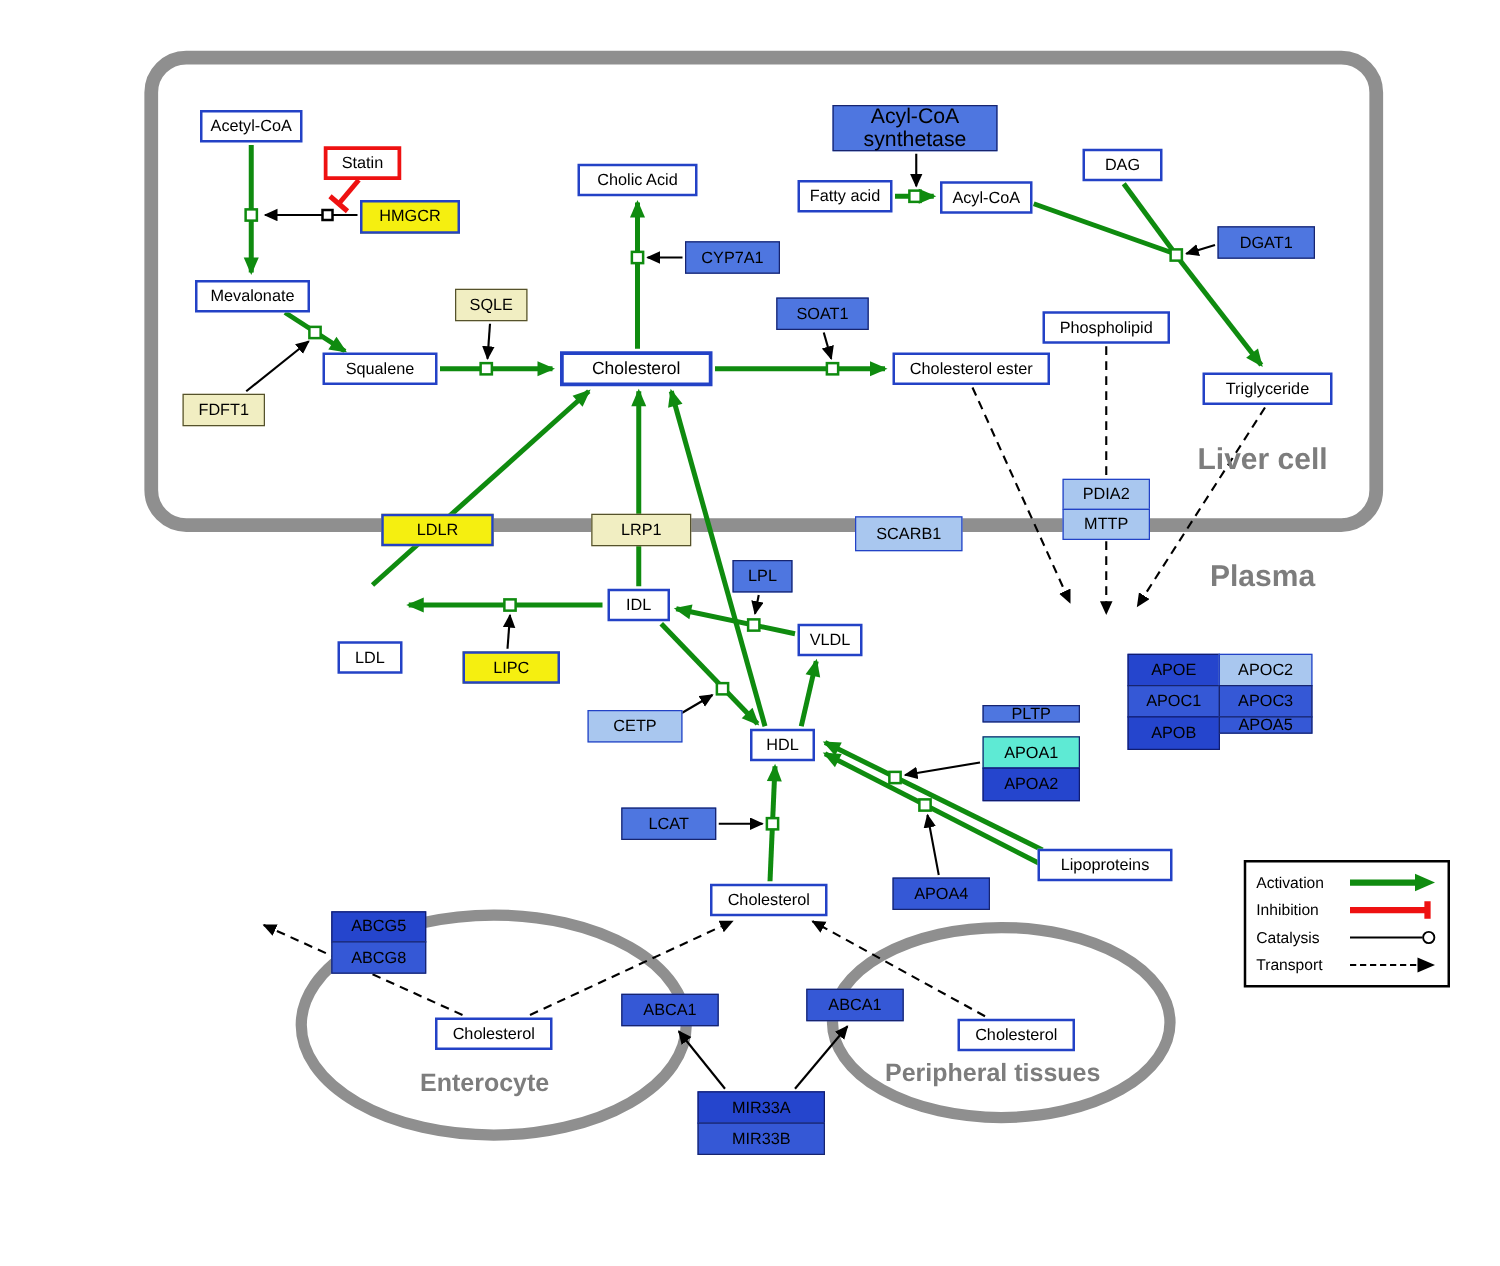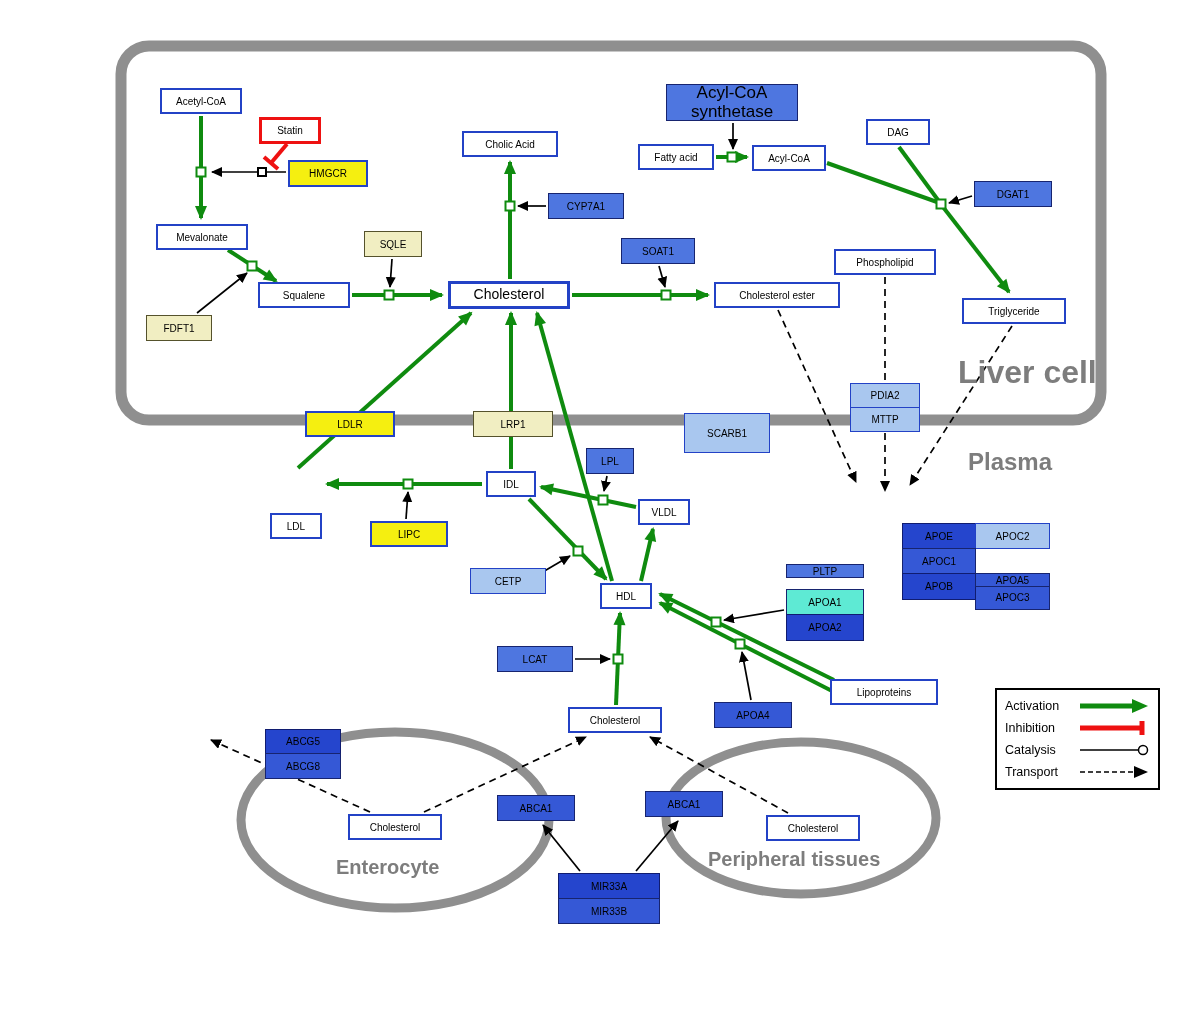--- a/index.html
+++ b/index.html
@@ -1,20 +1,20 @@
 <!DOCTYPE html>
 <html><head>
 <meta charset="utf-8">
 <style>
   html,body{margin:0;padding:0;background:#ffffff;}
   .stage{position:relative;width:1200px;height:1013px;background:#fff;
          font-family:"Liberation Sans",sans-serif;overflow:hidden;}
   svg.edges{position:absolute;left:0;top:0;z-index:1;}
   .node{position:absolute;box-sizing:border-box;display:flex;align-items:center;
-        justify-content:center;text-align:center;font-size:10px;line-height:1.1;
+        justify-content:center;text-align:center;font-size:13px;line-height:1.1;
         color:#000;background:#fff;z-index:2;}
   .m{border:2px solid #2342c6;}
   .m-thick{border:3px solid #2342c6;font-size:14px;}
   .statin{border:3px solid #ee1111;}
   .g-yellow{background:#f5ef10;border:2px solid #2342c6;}
   .g-pale{background:#f1eec2;border:1.5px solid #55522c;}
   .g-med{background:#4e76e0;border:1.5px solid #17246f;}
   .g-light{background:#a9c7ef;border:1.5px solid #2342c6;}
   .g-lighter{background:#5eead4;border:1.5px solid #17246f;}
   .g-mdark{background:#3558d6;border:1.5px solid #17246f;}
@@ -114,21 +114,21 @@
       <rect x="598.5" y="495.5" width="9" height="9"></rect>
       <rect x="403.5" y="479.5" width="9" height="9"></rect>
       <rect x="573.5" y="546.5" width="9" height="9"></rect>
       <rect x="613.5" y="654.5" width="9" height="9"></rect>
       <rect x="711.5" y="617.5" width="9" height="9"></rect>
       <rect x="735.5" y="639.5" width="9" height="9"></rect>
       <rect x="258" y="168" width="8" height="8" stroke="#000"></rect>
     </g>
   </svg>
 
-  <div class="comp-label" style="left:958px;top:354px;font-size:32px;">Liver cell</div>
+  <div class="comp-label" style="left:958px;top:354px;font-size:24px;">Liver cell</div>
   <div class="comp-label" style="left:968px;top:448px;font-size:24px;">Plasma</div>
   <div class="comp-label" style="left:336px;top:856px;font-size:20px;">Enterocyte</div>
   <div class="comp-label" style="left:708px;top:848px;font-size:20px;">Peripheral tissues</div>
 
   <div class="node m" style="left:160px;top:88px;width:82px;height:26px;">Acetyl-CoA</div>
   <div class="node statin" style="left:259px;top:117px;width:62px;height:27px;">Statin</div>
   <div class="node g-yellow" style="left:288px;top:160px;width:80px;height:27px;">HMGCR</div>
   <div class="node m" style="left:156px;top:224px;width:92px;height:26px;">Mevalonate</div>
   <div class="node g-pale" style="left:364px;top:231px;width:58px;height:26px;">SQLE</div>
   <div class="node g-pale" style="left:146px;top:315px;width:66px;height:26px;">FDFT1</div>
@@ -143,36 +143,36 @@
   <div class="node m" style="left:752px;top:145px;width:74px;height:26px;">Acyl-CoA</div>
   <div class="node m" style="left:866px;top:119px;width:64px;height:26px;">DAG</div>
   <div class="node g-med" style="left:974px;top:181px;width:78px;height:26px;">DGAT1</div>
   <div class="node m" style="left:834px;top:249px;width:102px;height:26px;">Phospholipid</div>
   <div class="node m" style="left:962px;top:298px;width:104px;height:26px;">Triglyceride</div>
 
   <div class="node g-light" style="left:850px;top:383px;width:70px;height:25px;">PDIA2</div>
   <div class="node g-light" style="left:850px;top:407px;width:70px;height:25px;">MTTP</div>
   <div class="node g-yellow" style="left:305px;top:411px;width:90px;height:26px;">LDLR</div>
   <div class="node g-pale" style="left:473px;top:411px;width:80px;height:26px;">LRP1</div>
-  <div class="node g-light" style="left:684px;top:413px;width:86px;height:40px;">SCARB1</div>
+  <div class="node g-light" style="left:684px;top:413px;width:86px;height:28px;">SCARB1</div>
 
   <div class="node m" style="left:270px;top:470px;width:52px;height:26px;margin-top:43px;">LDL</div>
   <div class="node m" style="left:486px;top:471px;width:50px;height:26px;">IDL</div>
   <div class="node g-med" style="left:586px;top:448px;width:48px;height:26px;">LPL</div>
   <div class="node m" style="left:638px;top:499px;width:52px;height:26px;">VLDL</div>
   <div class="node g-yellow" style="left:370px;top:521px;width:78px;height:26px;">LIPC</div>
   <div class="node g-light" style="left:470px;top:568px;width:76px;height:26px;">CETP</div>
   <div class="node m" style="left:600px;top:583px;width:52px;height:26px;">HDL</div>
   <div class="node g-med" style="left:786px;top:564px;width:78px;height:14px;">PLTP</div>
   <div class="node g-lighter" style="left:786px;top:589px;width:78px;height:26px;">APOA1</div>
   <div class="node g-dark" style="left:786px;top:614px;width:78px;height:27px;">APOA2</div>
   <div class="node g-dark" style="left:902px;top:523px;width:74px;height:26px;">APOE</div>
   <div class="node g-light" style="left:975px;top:523px;width:75px;height:26px;">APOC2</div>
   <div class="node g-mdark" style="left:902px;top:548px;width:74px;height:26px;">APOC1</div>
-  <div class="node g-mdark" style="left:975px;top:548px;width:75px;height:26px;margin-top:36px;">APOC3</div>
+  <div class="node g-mdark" style="left:975px;top:548px;width:75px;height:26px;">APOC3</div>
   <div class="node g-dark" style="left:902px;top:573px;width:74px;height:27px;">APOB</div>
   <div class="node g-mdark" style="left:975px;top:573px;width:75px;height:14px;">APOA5</div>
   <div class="node g-med" style="left:497px;top:646px;width:76px;height:26px;">LCAT</div>
   <div class="node g-mdark" style="left:714px;top:702px;width:78px;height:26px;">APOA4</div>
   <div class="node m" style="left:830px;top:679px;width:108px;height:26px;">Lipoproteins</div>
   <div class="node m" style="left:568px;top:707px;width:94px;height:26px;">Cholesterol</div>
 
   <div class="node g-dark" style="left:265px;top:729px;width:76px;height:25px;">ABCG5</div>
   <div class="node g-mdark" style="left:265px;top:753px;width:76px;height:26px;">ABCG8</div>
   <div class="node m" style="left:348px;top:814px;width:94px;height:26px;">Cholesterol</div>

